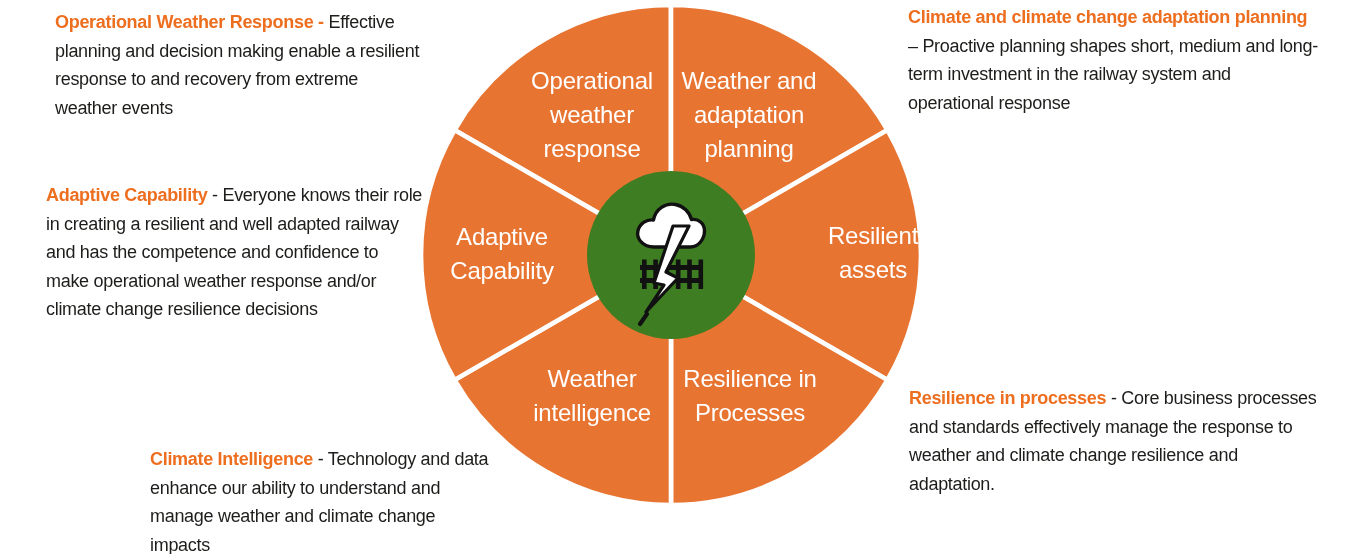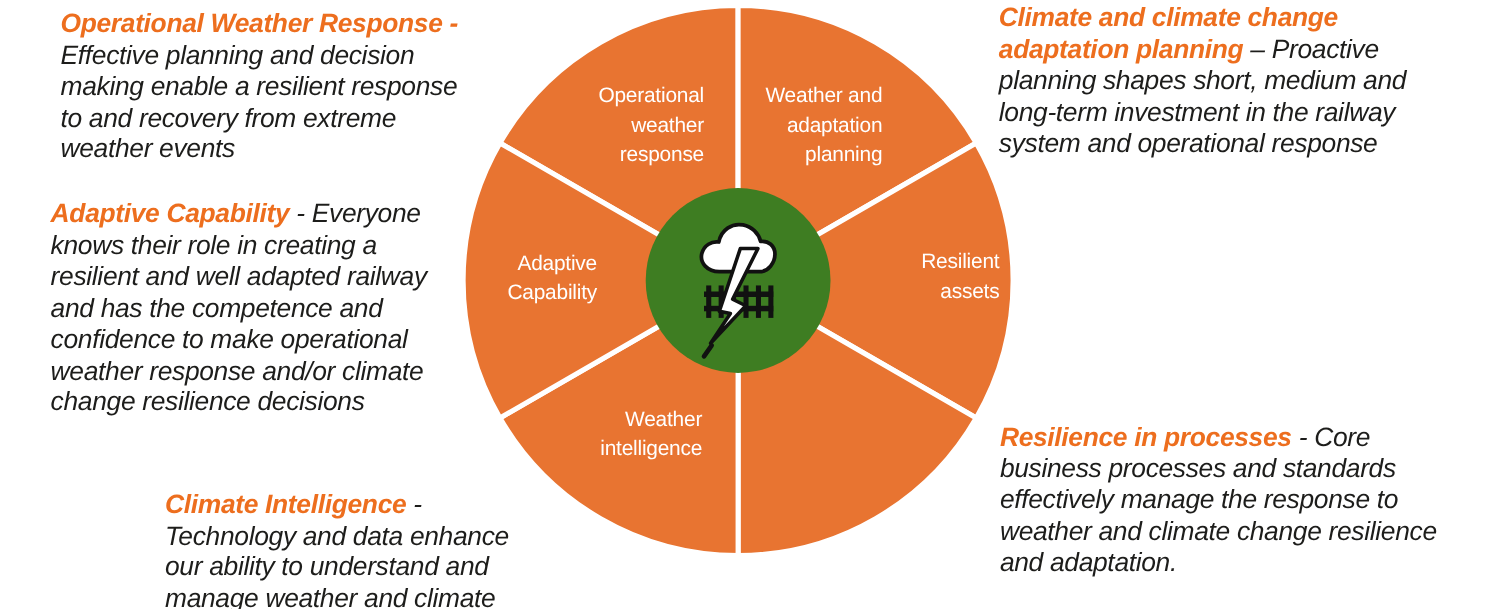--- a/index.html
+++ b/index.html
@@ -7,36 +7,35 @@
     width:1361px; height:554px; position:relative; overflow:hidden;
     background:#ffffff;
     font-family:"Liberation Sans","DejaVu Sans",sans-serif;
   }
   .stage { position:absolute; inset:0; }
   svg.wheel { position:absolute; left:0; top:0; }
 
   
   .seg-label {
     position:absolute; transform:translate(-50%,-50%);
-    color:#ffffff; font-size:19px; line-height:1.42;
-    text-align:right; white-space:pre-line; letter-spacing:-0.2px;
+    color:#ffffff; font-size:24px; line-height:1.42;
+    text-align:center; white-space:pre-line; letter-spacing:-0.2px;
   }
   .lbl-owr { left:592px; top:115px; }
   .lbl-wap { left:749px; top:115px; }
   .lbl-ac  { left:502px; top:254px; }
   .lbl-ra  { left:837px; top:253px;margin-left:36px; }
   .lbl-ci  { left:592px; top:396px; }
   .lbl-rp  { left:750px; top:396px; }
 
   
   .annot {
     position:absolute; margin:0;
-    font-size:24px; line-height:28.5px; letter-spacing:-0.3px;
+    font-size:18px; line-height:28.5px; letter-spacing:-0.3px;
     color:#1D1D1B;
-    font-style:italic;
   }
   .annot .h { font-weight:bold; color:#ED6E1E; }
   .annot-owr { left:55px;  top:8px;   width:368px; }
   .annot-ac  { left:14px;   top:181px; width:378px;margin-left:32px; }
   .annot-ci  { left:150px; top:445px; width:342px; }
   .annot-wap { left:908px; top:3px;   width:412px; }
   .annot-ra  { left:934px; top:201px; width:374px; }
   .annot-rp  { left:893px; top:384px; width:414px;margin-left:16px; }
 </style>
 </head>
@@ -76,20 +75,22 @@
   </svg>
 
   <div class="seg-label lbl-owr">Operational
 weather
 response</div>
   <div class="seg-label lbl-wap">Weather and
 adaptation
 planning</div>
   <div class="seg-label lbl-ra">Resilient
 assets</div>
+  <div class="seg-label lbl-rp">Resilience in
+Processes</div>
   <div class="seg-label lbl-ci">Weather
 intelligence</div>
   <div class="seg-label lbl-ac">Adaptive
 Capability</div>
 
   <p class="annot annot-owr">
     <span class="h">Operational Weather Response -</span><span> Effective planning and decision making enable a resilient response to and recovery from extreme weather events</span>
   </p>
 
   <p class="annot annot-wap">

